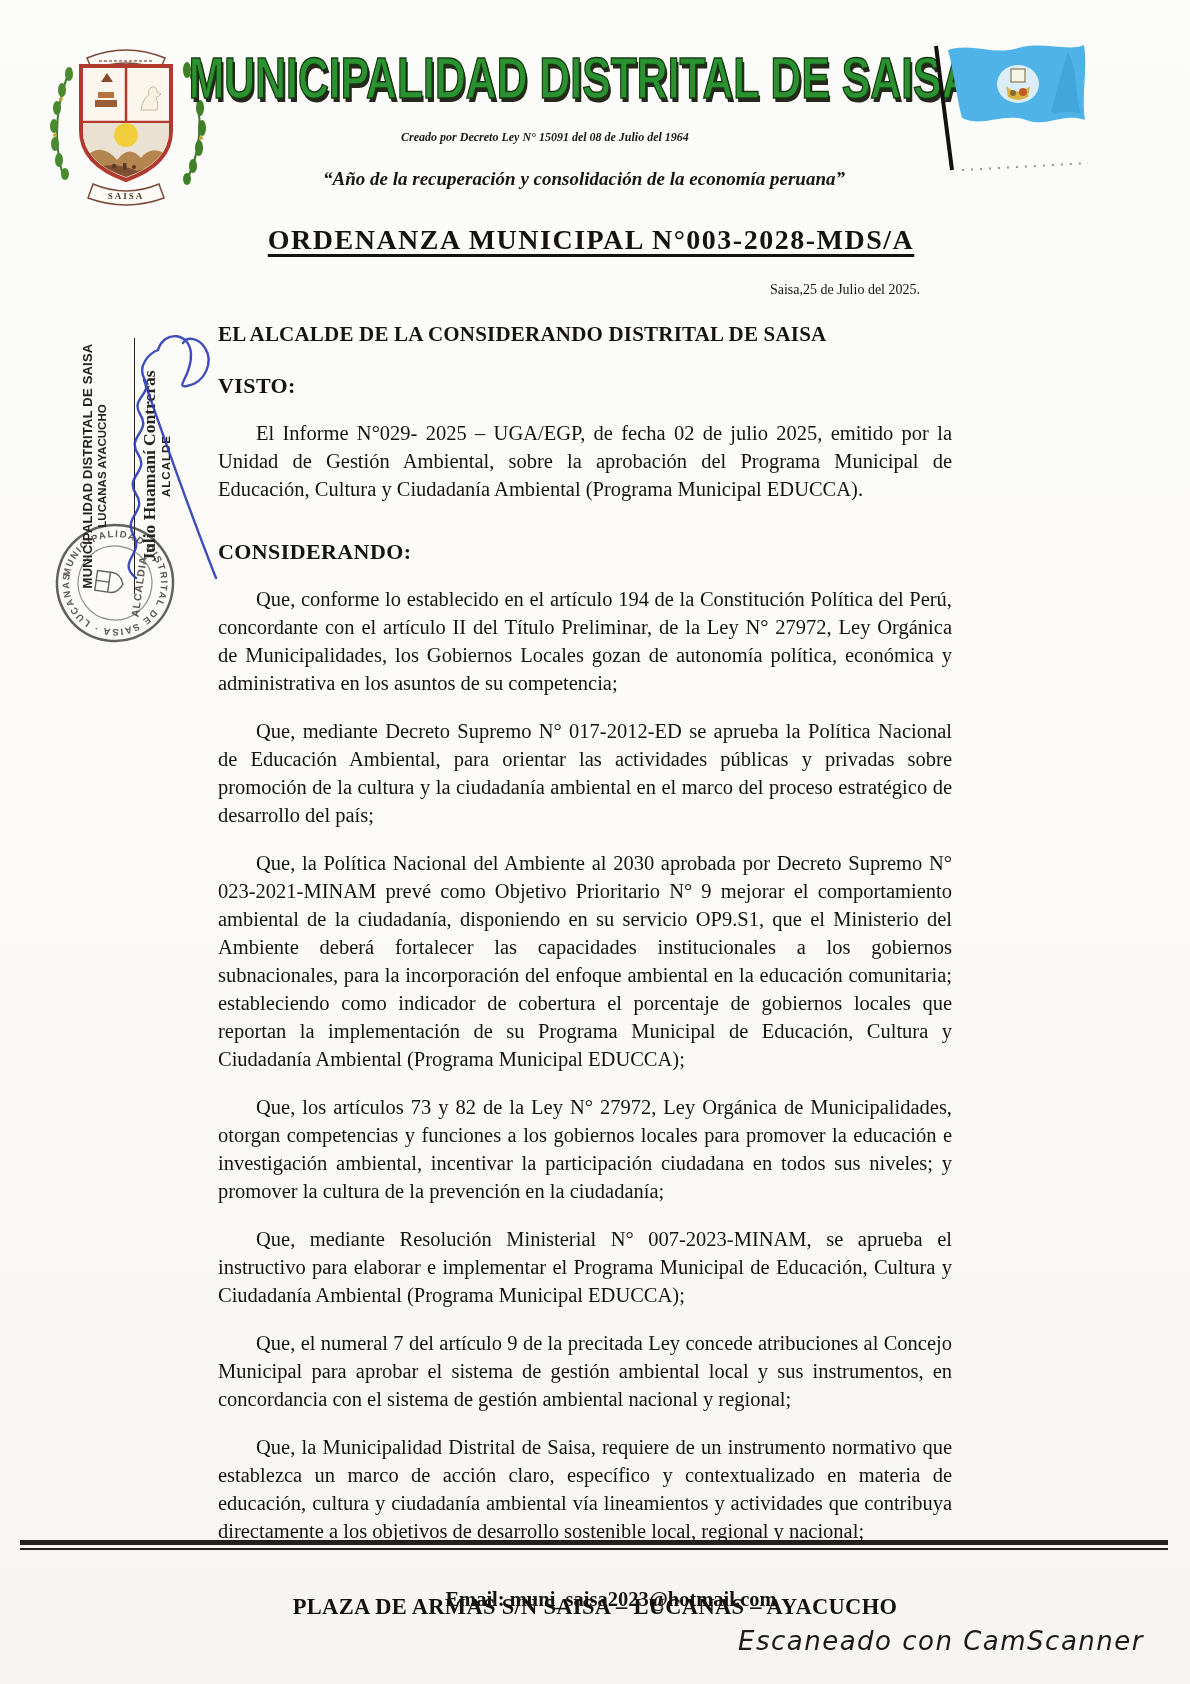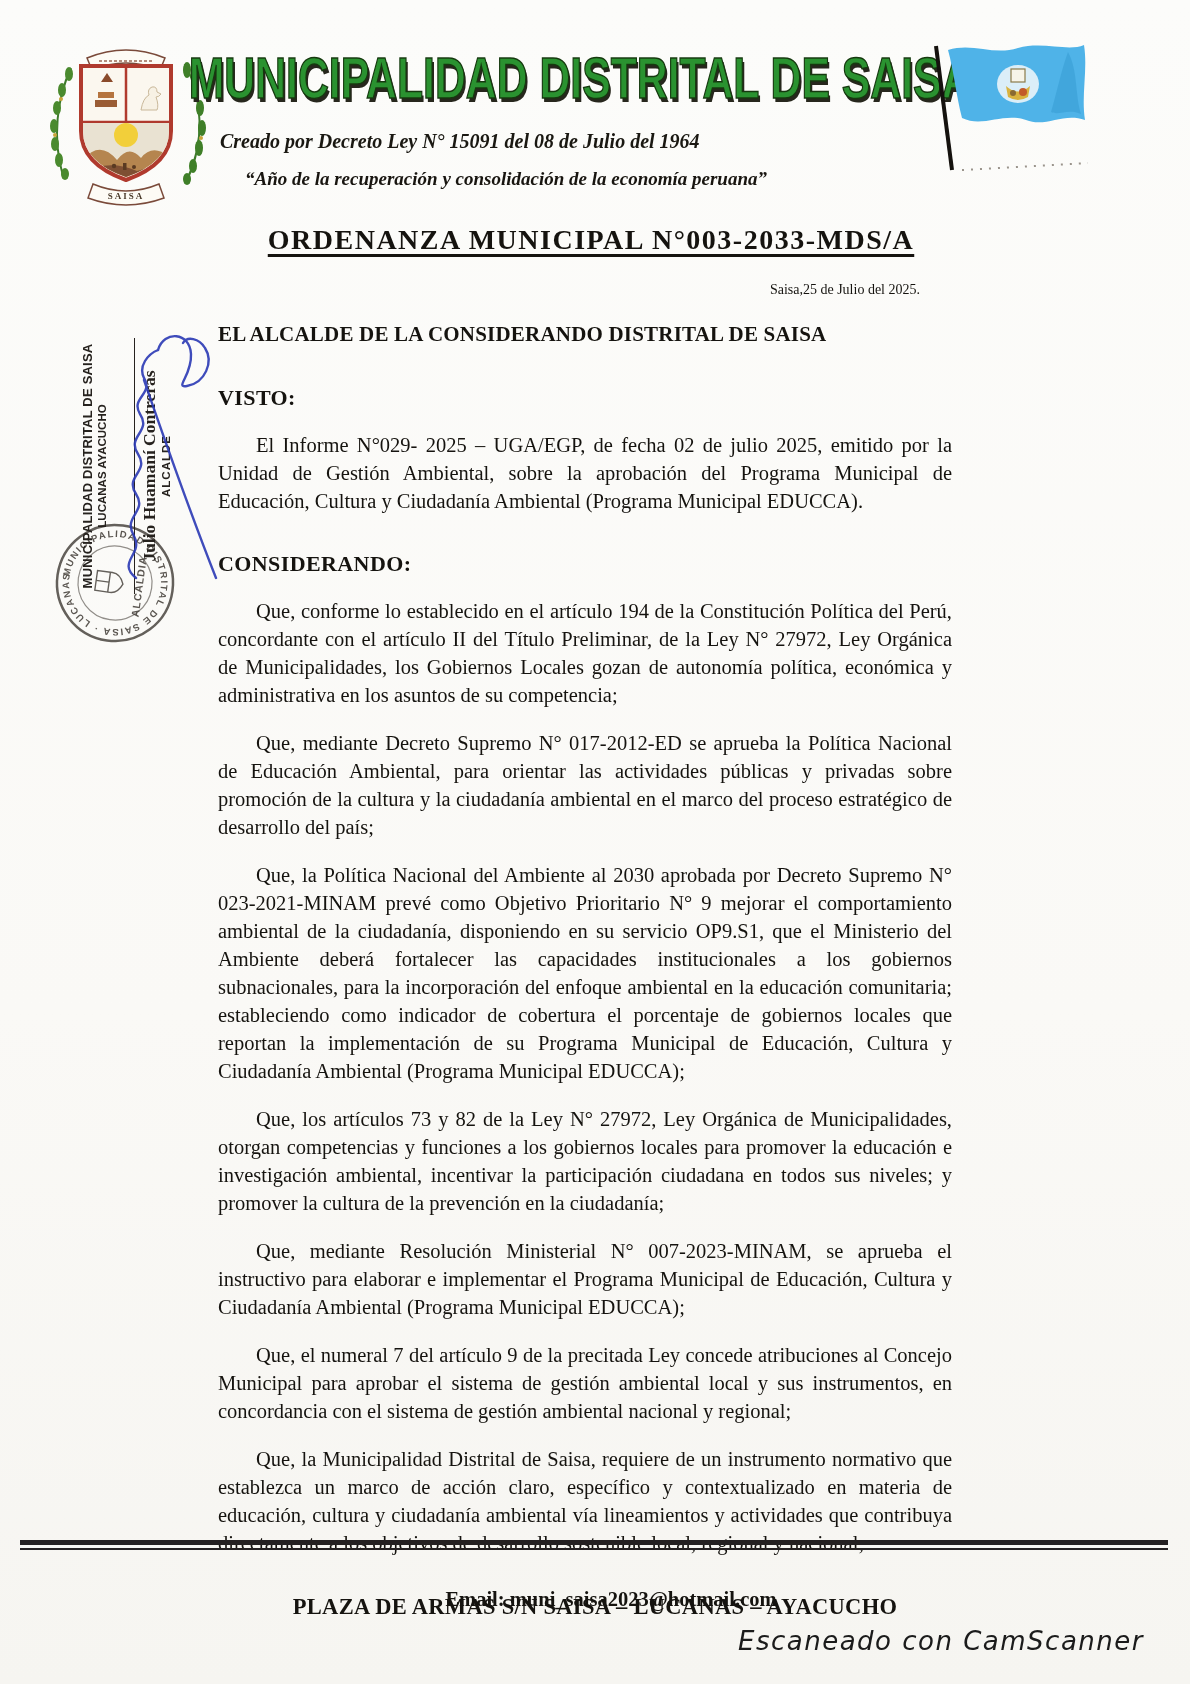--- a/index.html
+++ b/index.html
@@ -17,37 +17,37 @@
   
   .coat{position:absolute; left:36px; top:36px; width:180px; height:186px;}
   .org-title{
     position:absolute; left:170px; top:46px; width:750px; text-align:center;
     font-family:"Liberation Sans", sans-serif; font-weight:900; font-size:45px;
     color:var(--title-green); letter-spacing:0px; white-space:nowrap;
     transform:scale(.95,1.28); transform-origin:center top;
     text-shadow:2px 3px 0 #27271d; -webkit-text-stroke:1.2px #16390f;
   }
   .decree{
-    position:absolute; left:220px; top:130px; width:650px; 
-    font-style:italic; font-weight:bold; font-size:20px; color:#1a1812;
+    position:absolute; left:220px; top:130px; width:650px; text-align:center;
+    font-style:italic; font-weight:bold; font-size:12px; color:#1a1812;
   }
   .slogan{
-    position:absolute; left:245px; top:168px; width:600px; text-align:left;
+    position:absolute; left:245px; top:168px; width:600px; text-align:right;
     font-style:italic; font-weight:bold; font-size:19px; color:#181510;
   }
   .flag{position:absolute; left:918px; top:40px; width:176px; height:152px;}
   
   .doc-body{position:absolute; left:218px; top:224px; width:746px;}
   .ord-title{
     margin:0; text-align:center; font-size:28px; font-weight:bold; letter-spacing:1.5px;
     text-decoration:underline; text-decoration-thickness:2.5px; text-underline-offset:5px;
   }
   .dateline{margin-top:26px; text-align:right; padding-right:44px; font-size:14px;}
   .issuer{margin-top:24px; font-weight:bold; font-size:21px; letter-spacing:.2px;}
-  .sec-h{margin-top:38px; font-weight:bold; font-size:22px; letter-spacing:.4px;}
+  .sec-h{margin-top:26px; font-weight:bold; font-size:22px; letter-spacing:.4px;}
   .sec-h.considerando{margin-top:36px;}
   p.body{margin:20px 12px 0 0; font-size:20.5px; line-height:28px; text-align:justify; text-indent:38px;}
   
   .sig-stamp{position:absolute; left:80px; top:338px; width:118px; height:256px; z-index:2;}
   .sig-rot{
     width:256px; height:118px; transform:rotate(-90deg) translateX(-256px); transform-origin:0 0;
     text-align:center; font-family:"Liberation Sans", sans-serif; color:#26221e;
   }
   .sig-rot .l1{display:block; font-weight:bold; font-size:13px; letter-spacing:.2px;}
   .sig-rot .l2{display:block; font-weight:bold; font-size:11.5px; margin-top:1px;}
@@ -187,21 +187,21 @@
     </text>
     <g stroke="#3a352f" stroke-width="1.4" fill="none" opacity=".85">
       <path d="M57,48 h20 v15 q0,8 -10,12 q-10,-4 -10,-12 Z"></path>
       <line x1="67" y1="48" x2="67" y2="61"></line>
         <line x1="57" y1="61" x2="77" y2="61"></line>
     </g>
     <text x="67" y="95" text-anchor="middle" font-family="Liberation Sans, sans-serif" font-size="10.5" font-weight="bold" fill="#3a352f" letter-spacing="1" opacity=".9">ALCALDIA</text>
   </svg>
 
   <div class="doc-body">
-    <h1 class="ord-title">ORDENANZA MUNICIPAL N°003-2033-MDS/A</h1>
+    <h1 class="ord-title">ORDENANZA MUNICIPAL N°003-2028-MDS/A</h1>
     <div class="dateline">Saisa,25 de Julio del 2025.</div>
     <div class="issuer">EL ALCALDE DE LA CONSIDERANDO DISTRITAL DE SAISA</div>
 
     <div class="sec-h">VISTO:</div>
     <p class="body">El Informe N°029- 2025 – UGA/EGP, de fecha 02 de julio 2025, emitido por la Unidad de Gestión Ambiental, sobre la aprobación del Programa Municipal de Educación, Cultura y Ciudadanía Ambiental (Programa Municipal EDUCCA).</p>
 
     <div class="sec-h considerando">CONSIDERANDO:</div>
     <p class="body">Que, conforme lo establecido en el artículo 194 de la Constitución Política del Perú, concordante con el artículo II del Título Preliminar, de la Ley N° 27972, Ley Orgánica de Municipalidades, los Gobiernos Locales gozan de autonomía política, económica y administrativa en los asuntos de su competencia;</p>
     <p class="body">Que, mediante Decreto Supremo N° 017-2012-ED se aprueba la Política Nacional de Educación Ambiental, para orientar las actividades públicas y privadas sobre promoción de la cultura y la ciudadanía ambiental en el marco del proceso estratégico de desarrollo del país;</p>
     <p class="body">Que, la Política Nacional del Ambiente al 2030 aprobada por Decreto Supremo N° 023-2021-MINAM prevé como Objetivo Prioritario N° 9 mejorar el comportamiento ambiental de la ciudadanía, disponiendo en su servicio OP9.S1, que el Ministerio del Ambiente deberá fortalecer las capacidades institucionales a los gobiernos subnacionales, para la incorporación del enfoque ambiental en la educación comunitaria; estableciendo como indicador de cobertura el porcentaje de gobiernos locales que reportan la implementación de su Programa Municipal de Educación, Cultura y Ciudadanía Ambiental (Programa Municipal EDUCCA);</p>

